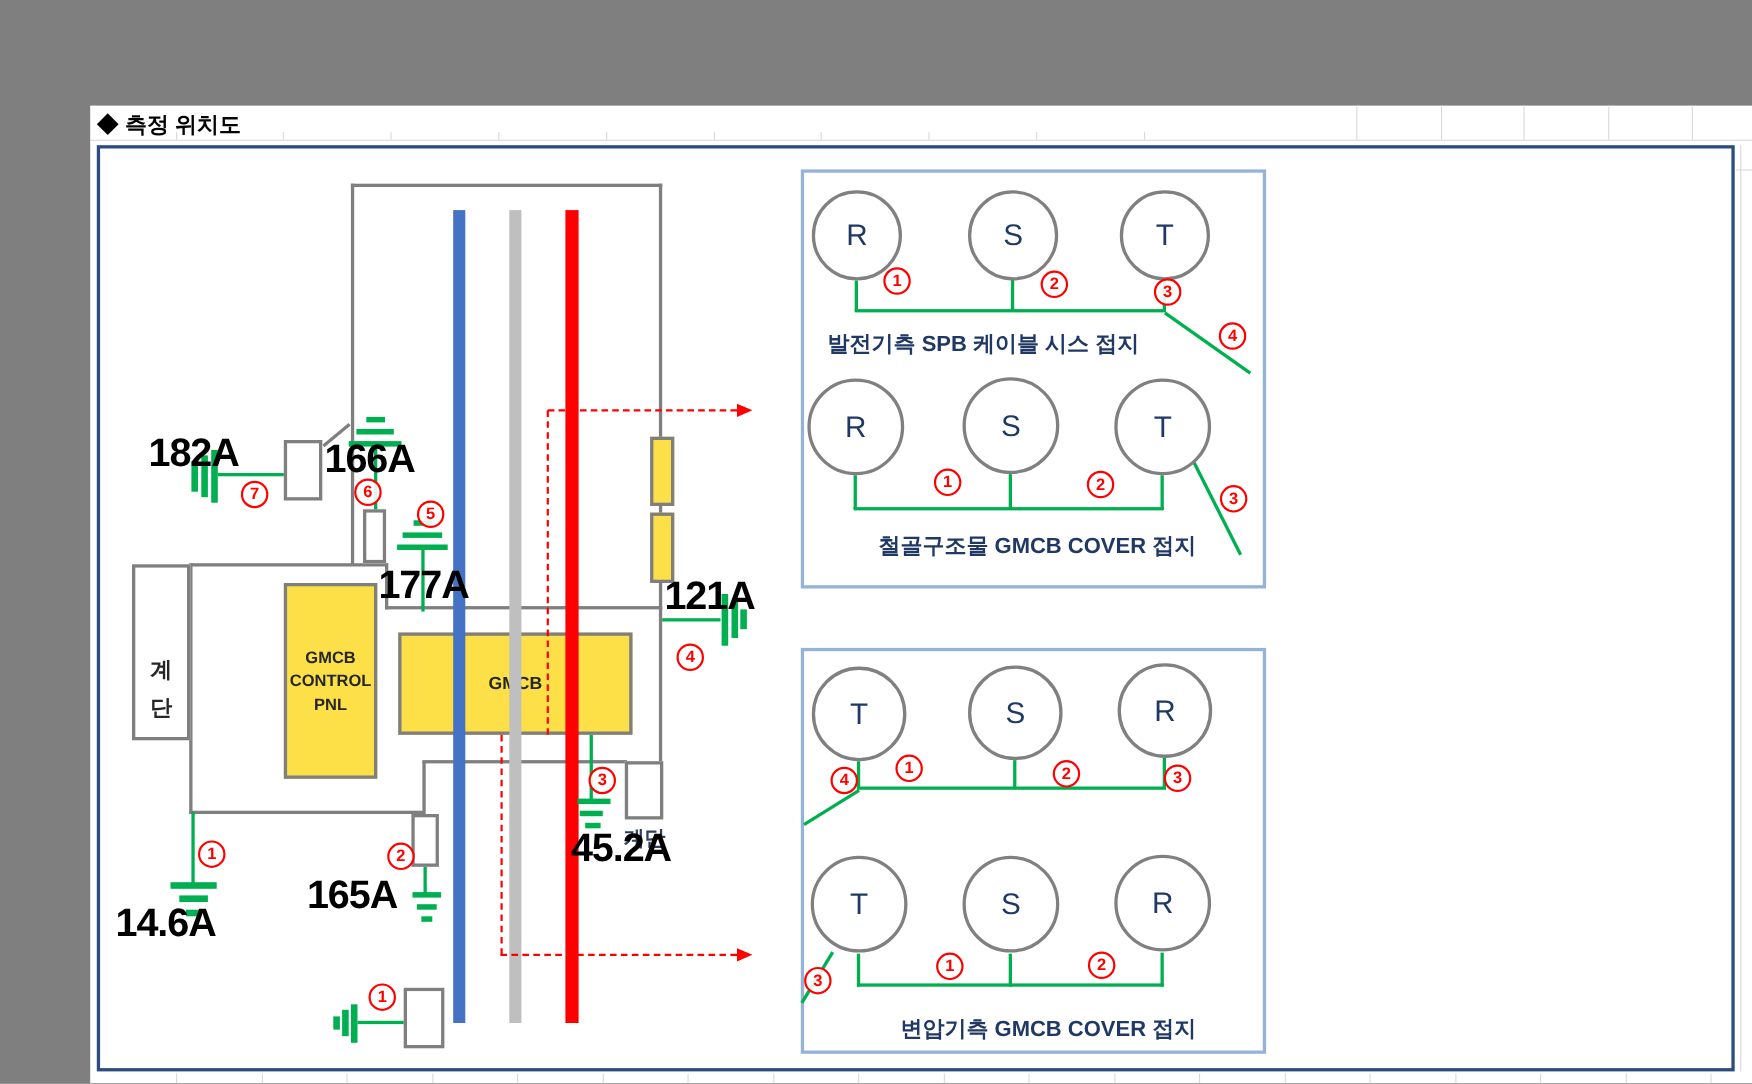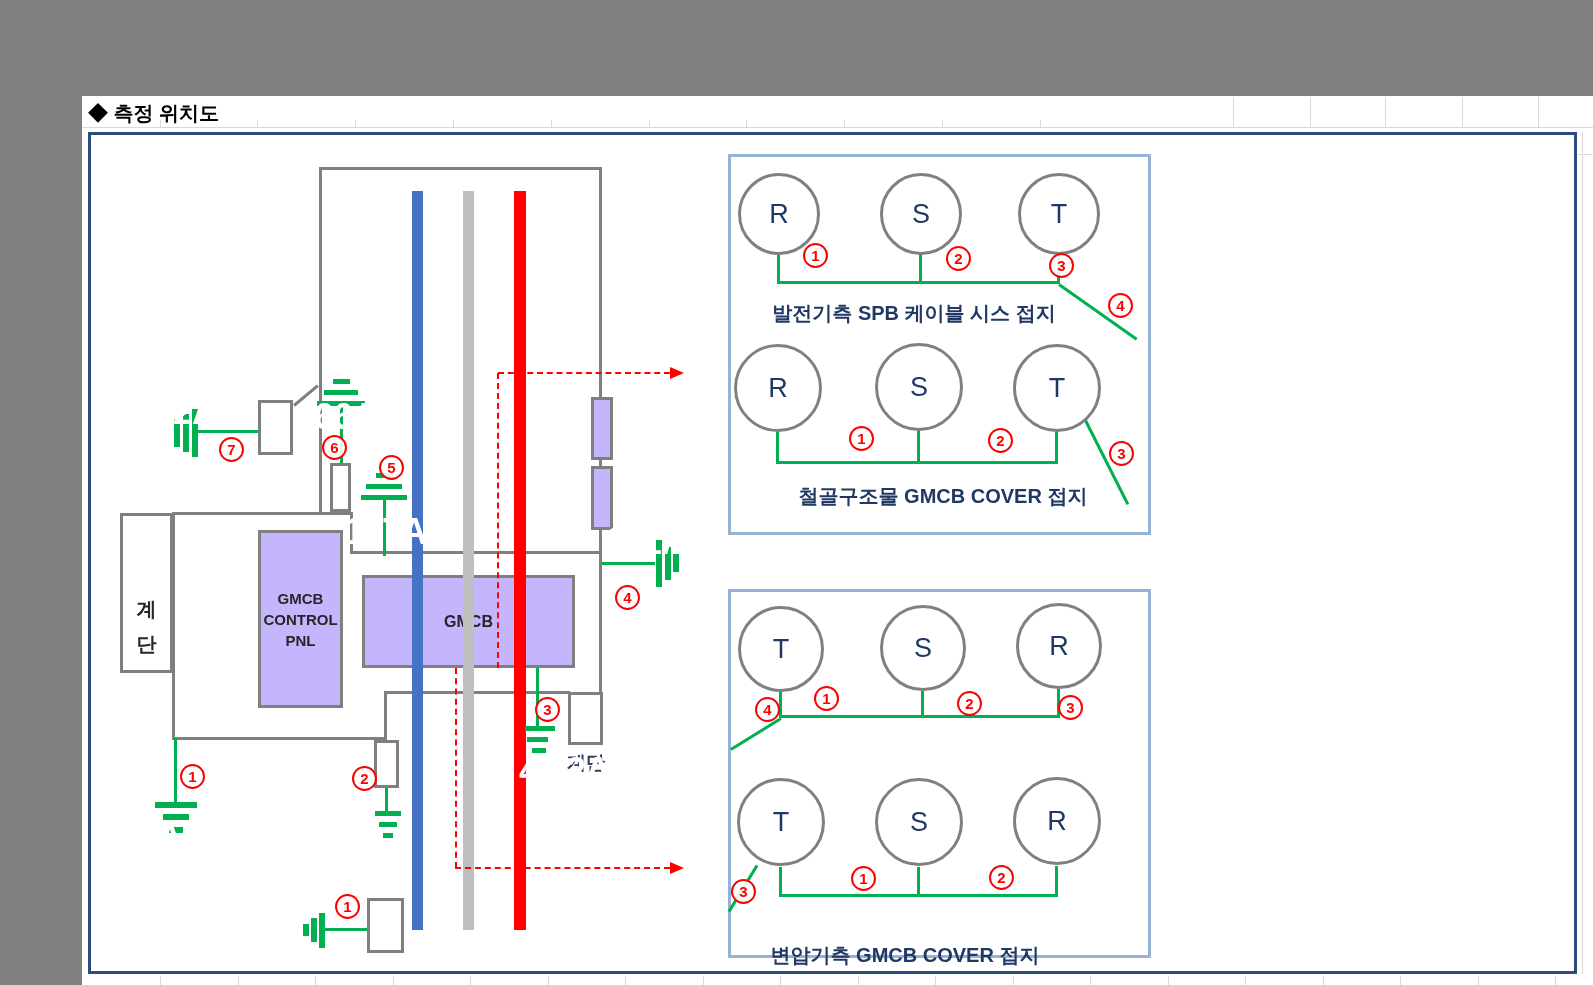--- a/index.html
+++ b/index.html
@@ -4,31 +4,31 @@
 <style>
   html,body{margin:0;padding:0;background:#7F7F7F;}
   #stage{position:relative;width:1593px;height:985px;background:#7F7F7F;overflow:hidden;
          font-family:"Liberation Sans",sans-serif;}
   .abs{position:absolute;}
   .whitebg{background:#FFFFFF;}
   .gl{background:#D9D9D9;}
   .line{background:#7F7F7F;}
   .frame{border:3px solid #2B4D7E;background:#FFFFFF;}
   .box{border:3px solid #7F7F7F;background:#FFFFFF;box-sizing:border-box;}
-  .gbox{border:3px solid #7F7F7F;background:#c4b5fd;box-sizing:border-box;}
+  .gbox{border:3px solid #7F7F7F;background:#fde047;box-sizing:border-box;}
   .gline{background:#00B050;}
   .gdiag{background:#00B050;height:3px;transform-origin:0 50%;}
   .graydiag{background:#7F7F7F;height:3px;transform-origin:0 50%;}
   .dashh{border-top:2px dashed #FF0000;}
   .dashv{border-left:2px dashed #FF0000;}
   .arrowr{width:0;height:0;border-left:14px solid #FF0000;border-top:6px solid transparent;border-bottom:6px solid transparent;}
   .marker{width:25px;height:25px;border:2px solid #FF0000;border-radius:50%;background:rgba(255,255,255,.88);
           color:#FF0000;font-size:15px;font-weight:700;display:flex;align-items:center;justify-content:center;
           box-sizing:border-box;line-height:1;}
-  .current{color:#ffffff;font-weight:800;font-size:36px;line-height:1;letter-spacing:-1px;white-space:nowrap;}
+  .current{color:#000000;font-weight:800;font-size:36px;line-height:1;letter-spacing:-1px;white-space:nowrap;}
   .phase{border:3px solid #808080;border-radius:50%;background:#FFFFFF;color:#1F3864;font-size:27px;
          display:flex;align-items:center;justify-content:center;box-sizing:border-box;}
   .plabel{color:#1F3864;font-size:20px;font-weight:600;white-space:nowrap;transform:translate(-50%,-50%);}
   .slabel{color:#262626;font-weight:700;white-space:pre-line;text-align:center;line-height:21px;font-size:15px;}
   .panel{border:3px solid #95B3D7;background:#FFFFFF;box-sizing:border-box;}
   .title{color:#000;font-size:38px;font-weight:800;letter-spacing:-1px;white-space:nowrap;}
   .header{color:#000;font-size:20px;font-weight:700;white-space:nowrap;}
 </style>
 </head>
 <body>
@@ -168,21 +168,21 @@
   <div class="abs gline" style="left:311px;top:918px;width:6px;height:24px;"></div>
   <div class="abs gline" style="left:319px;top:913px;width:6px;height:35px;"></div>
   <div class="abs gline" style="left:325px;top:928px;width:42px;height:3px;"></div>
 
   <div class="abs current" style="left:135px;top:394px;">182A</div>
   <div class="abs current" style="left:295px;top:399px;">166A</div>
   <div class="abs current" style="left:344px;top:514px;">177A</div>
   <div class="abs current" style="left:604px;top:524px;">121A</div>
   <div class="abs current" style="left:519px;top:753px;">45.2A</div>
   <div class="abs current" style="left:279px;top:795px;">165A</div>
-  <div class="abs current" style="left:91px;top:821px;">14.6A</div>
+  <div class="abs current" style="left:91px;top:821px;padding-left:14px;">14.6A</div>
 
   <div class="abs marker" style="left:219px;top:437px;">7</div>
   <div class="abs marker" style="left:322px;top:435px;">6</div>
   <div class="abs marker" style="left:379px;top:455px;">5</div>
   <div class="abs marker" style="left:615px;top:585px;">4</div>
   <div class="abs marker" style="left:535px;top:697px;">3</div>
   <div class="abs marker" style="left:352px;top:766px;">2</div>
   <div class="abs marker" style="left:180px;top:764px;">1</div>
   <div class="abs marker" style="left:335px;top:894px;">1</div>
 
@@ -195,21 +195,21 @@
   <div class="abs gdiag" style="left:1059px;top:283px;width:95px;transform:rotate(35.2deg);"></div>
 
   <div class="abs phase" style="left:738px;top:173px;width:82px;height:82px;">R</div>
   <div class="abs phase" style="left:880px;top:173px;width:82px;height:82px;">S</div>
   <div class="abs phase" style="left:1018px;top:173px;width:82px;height:82px;">T</div>
 
   <div class="abs marker" style="left:803px;top:243px;">1</div>
   <div class="abs marker" style="left:946px;top:246px;">2</div>
   <div class="abs marker" style="left:1049px;top:253px;">3</div>
   <div class="abs marker" style="left:1108px;top:293px;">4</div>
-  <div class="abs plabel" style="left:914px;top:313px;text-align:center;">발전기측 SPB 케이블 시스 접지</div>
+  <div class="abs plabel" style="left:894px;top:313px;text-align:center;">발전기측 SPB 케이블 시스 접지</div>
 
   <div class="abs gline" style="left:776px;top:432px;width:3px;height:31px;"></div>
   <div class="abs gline" style="left:917px;top:431px;width:3px;height:32px;"></div>
   <div class="abs gline" style="left:1055px;top:432px;width:3px;height:31px;"></div>
   <div class="abs gline" style="left:776px;top:461px;width:282px;height:3px;"></div>
   <div class="abs gdiag" style="left:1085px;top:418px;width:95px;transform:rotate(63.2deg);"></div>
 
   <div class="abs phase" style="left:734px;top:344px;width:88px;height:88px;">R</div>
   <div class="abs phase" style="left:875px;top:343px;width:88px;height:88px;">S</div>
   <div class="abs phase" style="left:1013px;top:344px;width:88px;height:88px;">T</div>
@@ -242,15 +242,15 @@
   <div class="abs gline" style="left:779px;top:894px;width:279px;height:3px;"></div>
   <div class="abs gdiag" style="left:757px;top:864px;width:54px;transform:rotate(121.3deg);"></div>
 
   <div class="abs phase" style="left:737px;top:778px;width:88px;height:88px;">T</div>
   <div class="abs phase" style="left:875px;top:778px;width:88px;height:88px;">S</div>
   <div class="abs phase" style="left:1013px;top:777px;width:88px;height:88px;">R</div>
 
   <div class="abs marker" style="left:731px;top:879px;">3</div>
   <div class="abs marker" style="left:851px;top:866px;">1</div>
   <div class="abs marker" style="left:989px;top:865px;">2</div>
-  <div class="abs plabel" style="left:905px;top:935px;margin-top:20px;">변압기측 GMCB COVER 접지</div>
+  <div class="abs plabel" style="left:953px;top:935px;">변압기측 GMCB COVER 접지</div>
 
 </div>
 
 </body></html>

